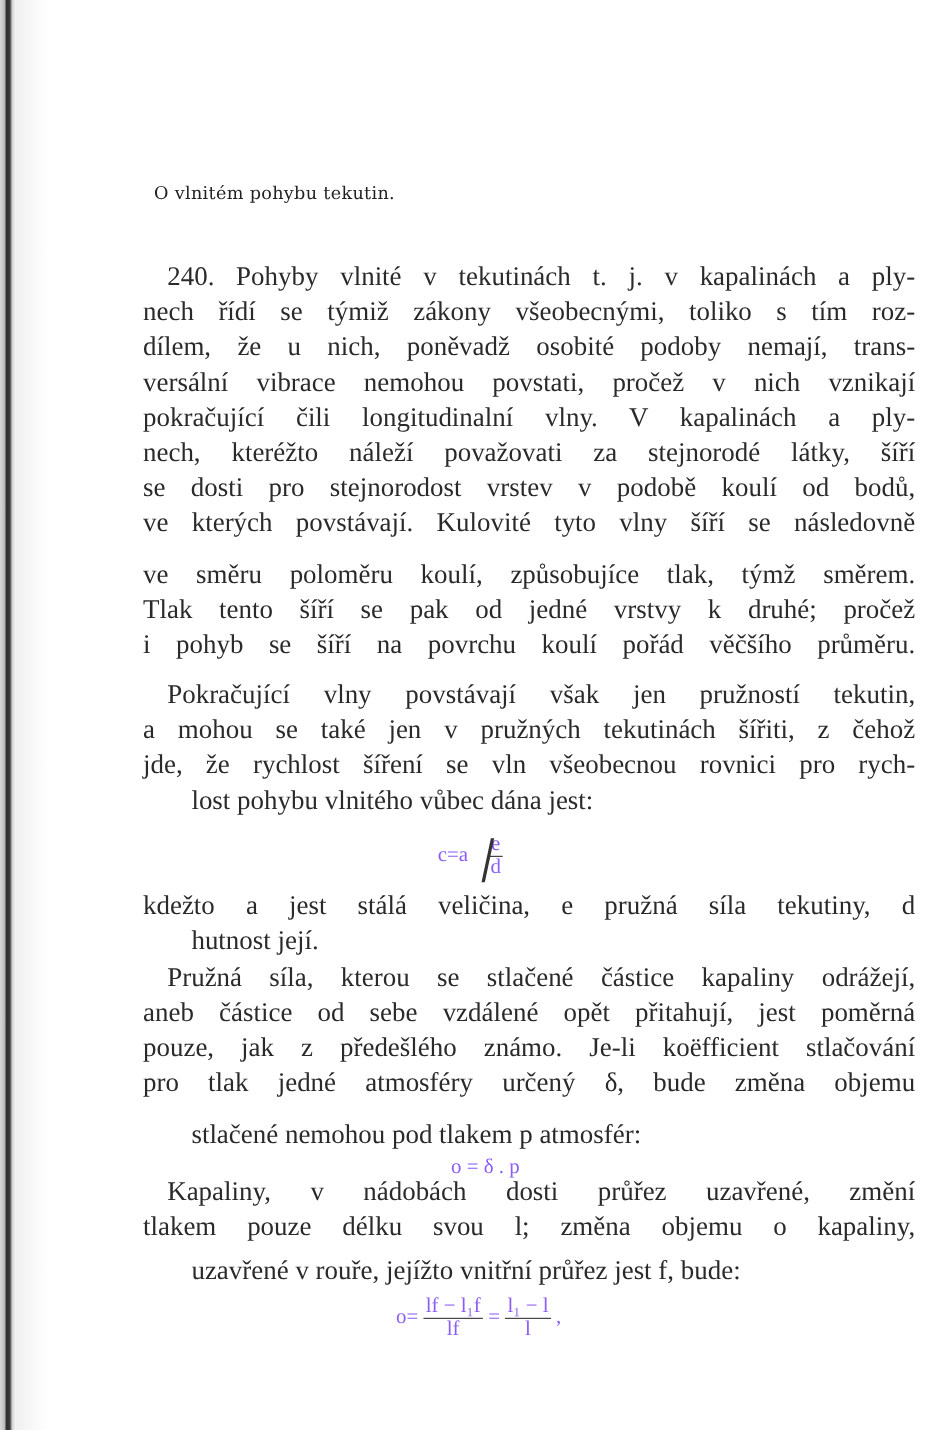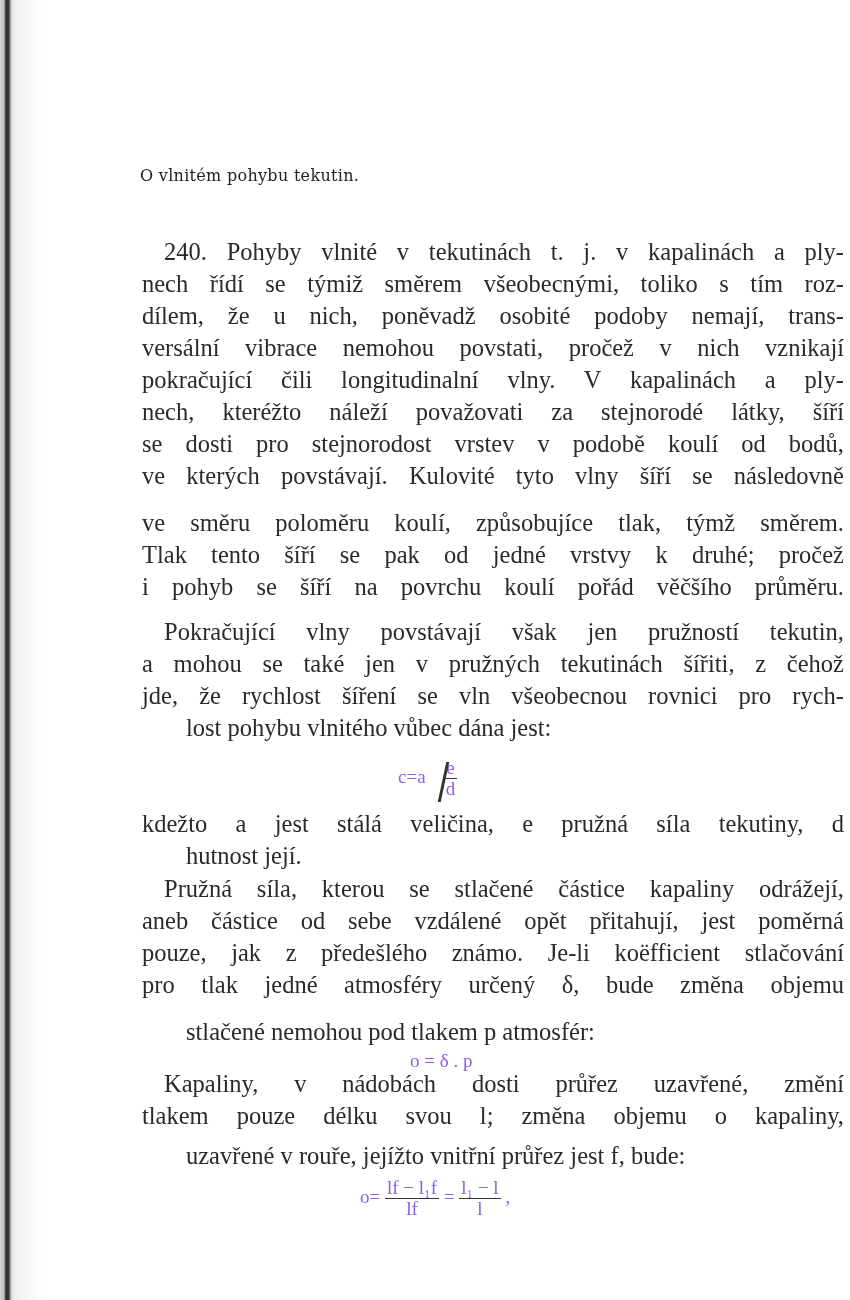--- a/index.html
+++ b/index.html
@@ -22,21 +22,21 @@
       position: absolute; left: 130px; top: 0; width: 702px;
     }
     .title {
       position: absolute; top: 166px; left: 140px; width: 420px;
       font-family: "DejaVu Serif", "Liberation Serif", serif;
       font-size: 16px; letter-spacing: 0.3px;
       color: #222;
       white-space: nowrap;
     }
     .line {
-      position: absolute; left: 12px; width: 702px;
+      position: absolute; left: 0; width: 702px;
       font-size: 24.5px; line-height: 31px; height: 31px;
       white-space: nowrap;
       text-align: justify; text-align-last: justify;
       transform-origin: left center;
       font-family: Liberation Serif, serif;
     }
     .line.last { text-align-last: left; margin-left: 44px; }
     .indent { padding-left: 22px; width: 680px; }
     .formula {
       position: absolute; font-size: 19px; white-space: nowrap; color: #8b5cf6;
@@ -57,21 +57,21 @@
 <body>
 
 <div class="binding"></div>
 <div class="binding-shade"></div>
 
 <div class="title">O vlnitém pohybu tekutin.</div>
 
 <div class="page">
 
   <div class="line indent" style="top:236px">240. Pohyby vlnité v tekutinách t. j. v kapalinách a ply-</div>
-  <div class="line" style="top:268px">nech řídí se týmiž směrem všeobecnými, toliko s tím roz-</div>
+  <div class="line" style="top:268px">nech řídí se týmiž zákony všeobecnými, toliko s tím roz-</div>
   <div class="line" style="top:300px">dílem, že u nich, poněvadž osobité podoby nemají, trans-</div>
   <div class="line" style="top:332px">versální vibrace nemohou povstati, pročež v nich vznikají</div>
   <div class="line" style="top:364px">pokračující čili longitudinalní vlny. V kapalinách a ply-</div>
   <div class="line" style="top:396px">nech, kteréžto náleží považovati za stejnorodé látky, šíří</div>
   <div class="line" style="top:428px">se dosti pro stejnorodost vrstev v podobě koulí od bodů,</div>
   <div class="line" style="top:460px">ve kterých povstávají. Kulovité tyto vlny šíří se následovně</div>
   <div class="line" style="top:507px">ve směru poloměru koulí, způsobujíce tlak, týmž směrem.</div>
   <div class="line" style="top:539px">Tlak tento šíří se pak od jedné vrstvy k druhé; pročež</div>
   <div class="line" style="top:571px">i pohyb se šíří na povrchu koulí pořád věčšího průměru.</div>
   <div class="line indent" style="top:616px">Pokračující vlny povstávají však jen pružností tekutin,</div>

